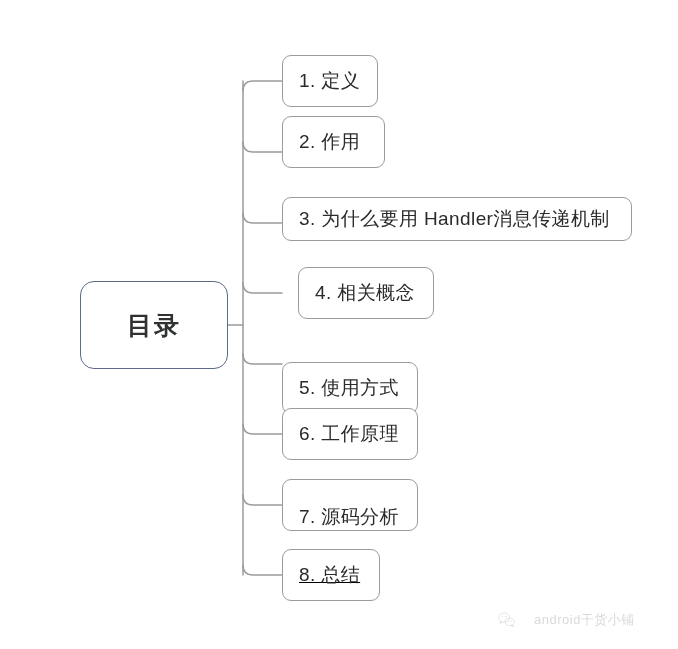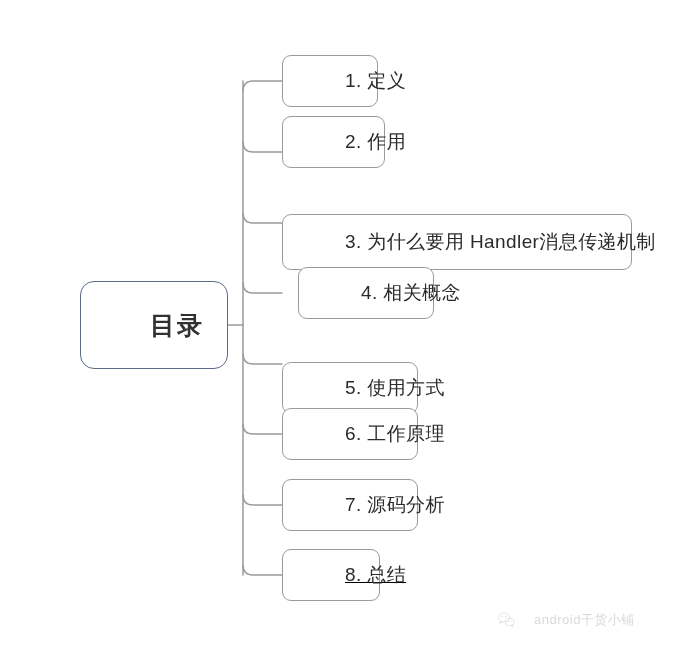--- a/index.html
+++ b/index.html
@@ -26,21 +26,20 @@
     pointer-events: none;
   }
   .node {
     position: absolute;
     box-sizing: border-box;
     background: #ffffff;
     display: flex;
     align-items: center;
     border-style: solid;
     border-width: 1.6px;
-    padding-left: 46px;
   }
   .node-root {
     border-color: #5c6b8a;
     border-radius: 14px;
     justify-content: center;
   }
   .node-root .node-label {
     font-size: 25px;
     font-weight: bold;
     color: #2f3133;
@@ -99,33 +98,33 @@
     <span class="node-label">目录</span>
   </div>
 
   <div id="children-layer">
       <div class="node node-child" style="left: 282px; top: 55px; width: 96px; height: 52px; border-color: rgb(155, 155, 155);">
         <span class="node-label">1. 定义</span>
       </div>
       <div class="node node-child" style="left: 282px; top: 116px; width: 103px; height: 52px; border-color: rgb(155, 155, 155);">
         <span class="node-label">2. 作用</span>
       </div>
-      <div class="node node-child" style="left: 282px; top: 214px; width: 350px; height: 56px; border-color: rgb(155, 155, 155);">
+      <div class="node node-child" style="left: 282px; top: 197px; width: 350px; height: 44px; border-color: rgb(155, 155, 155);">
         <span class="node-label">3. 为什么要用 Handler消息传递机制</span>
       </div>
       <div class="node node-child" style="left: 282px; top: 267px; width: 136px; height: 52px; border-color: rgb(155, 155, 155); margin-left: 16px;">
         <span class="node-label">4. 相关概念</span>
       </div>
       <div class="node node-child" style="left: 282px; top: 338px; width: 136px; height: 52px; border-color: rgb(155, 155, 155); margin-top: 24px;">
         <span class="node-label">5. 使用方式</span>
       </div>
       <div class="node node-child" style="left: 282px; top: 408px; width: 136px; height: 52px; border-color: rgb(155, 155, 155);">
         <span class="node-label">6. 工作原理</span>
       </div>
-      <div class="node node-child" style="left: 282px; top: 479px; width: 136px; height: 52px; border-color: rgb(155, 155, 155);">
+      <div class="node node-child" style="left: 282px; top: 479px; width: 136px; height: 52px; border-color: rgb(155, 155, 155); align-items: flex-end;">
         <span class="node-label">7. 源码分析</span>
       </div>
       <div class="node node-child" style="left: 282px; top: 549px; width: 98px; height: 52px; border-color: rgb(155, 155, 155); text-decoration: underline;">
         <span class="node-label">8. 总结</span>
       </div>
     </div>
 
   <div class="watermark" style="left: 497px; top: 610px;">
     <svg class="watermark-logo" viewBox="0 0 24 24" xmlns="http://www.w3.org/2000/svg">
       <ellipse cx="9" cy="9.5" rx="7" ry="5.8" fill="none" stroke="#c2c2c2" stroke-width="1.1"></ellipse>

